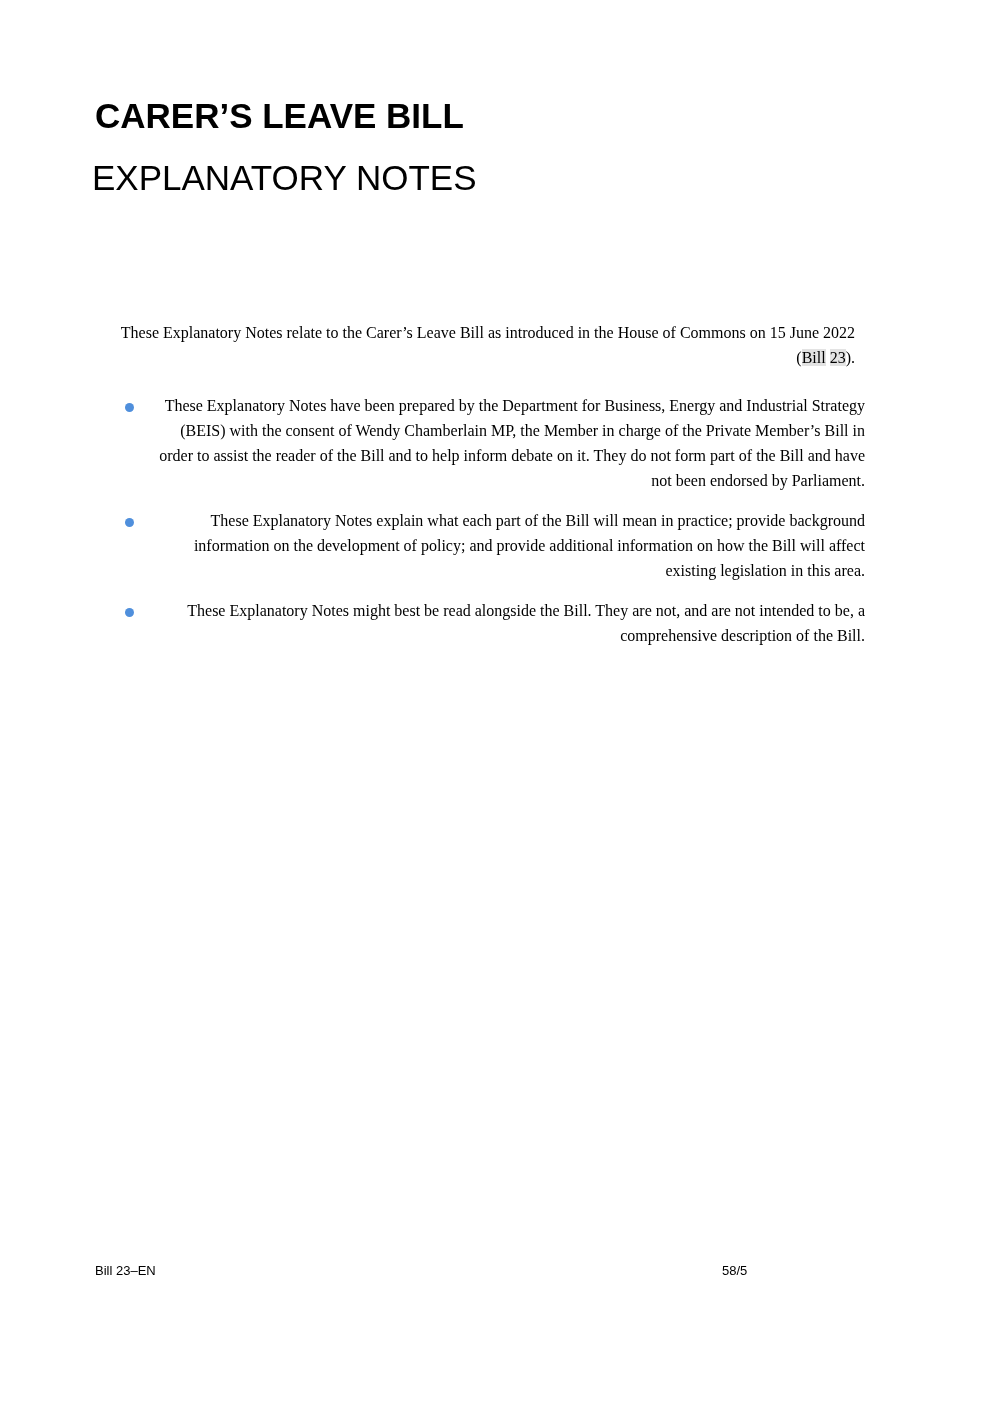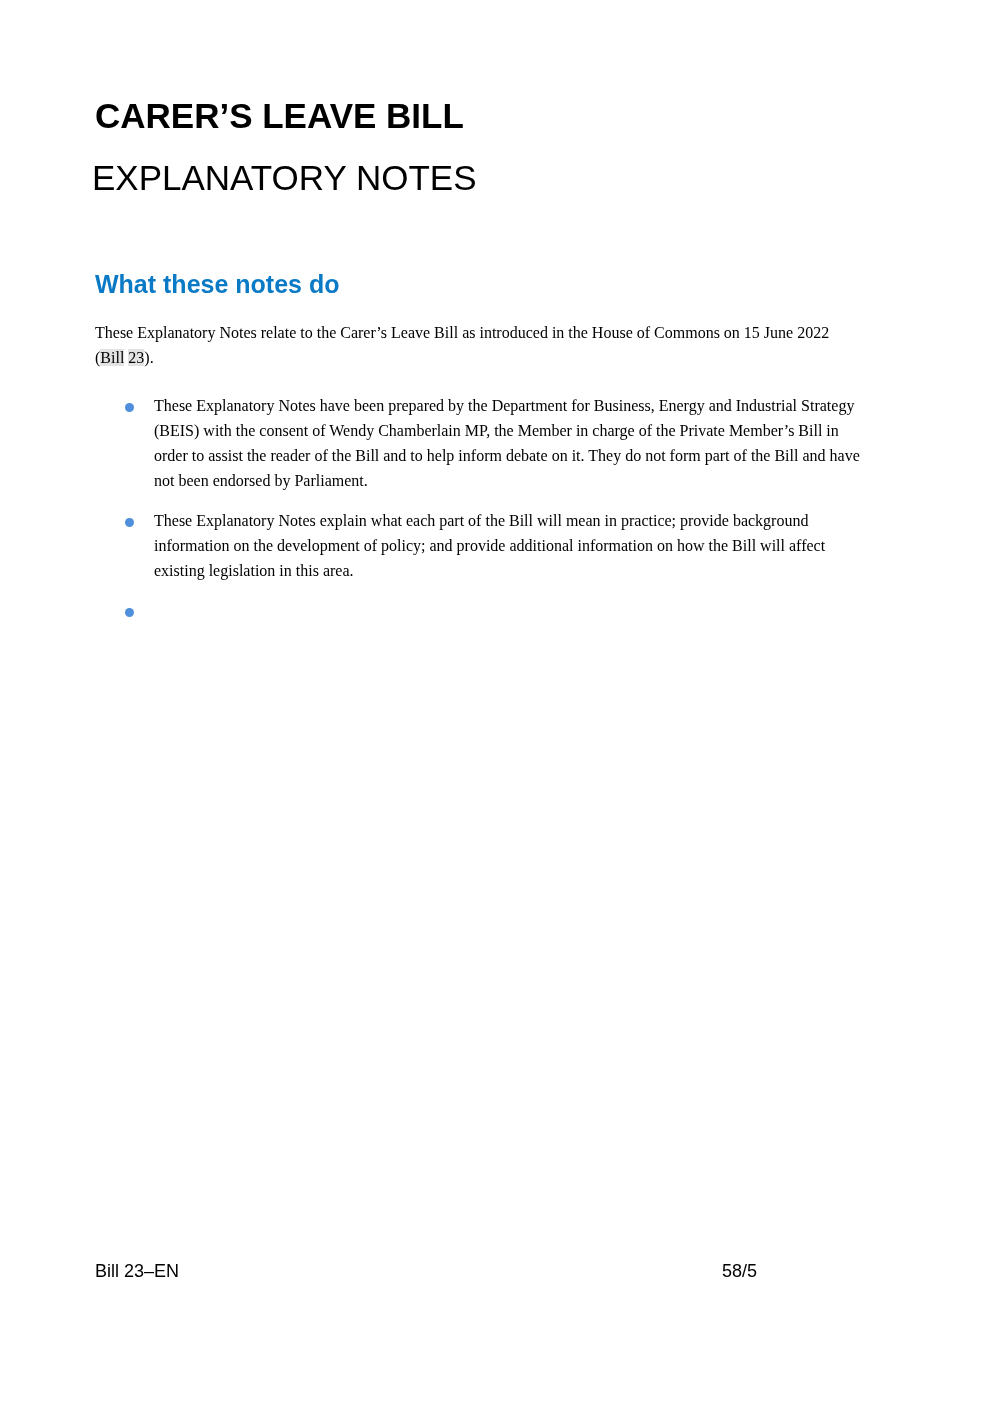--- a/index.html
+++ b/index.html
@@ -14,64 +14,64 @@
       position: absolute; left: 92px; top: 158px;
       font-family: Liberation Sans, sans-serif; font-weight: normal;
       font-size: 35px; line-height: 40px; margin: 0;
     }
     .section-heading {
       position: absolute; left: 95px; top: 268px;
       font-family: "Liberation Sans", sans-serif; font-weight: bold;
       font-size: 25px; line-height: 32px; margin: 0; color: #0a7ac6;
     }
     .body-text {
-      font-family: "Liberation Serif", serif; font-size: 16px; line-height: 25px;
+      font-family: "Liberation Serif", serif; font-size: 16px; line-height: 25px; text-align: right;
     }
     .intro {
       position: absolute; left: 95px; top: 320px; width: 760px; margin: 0;
     }
     .hl { background: #e3e3e3; }
     .bullets {
       position: absolute; left: 95px; top: 385px; width: 770px;
       list-style: none; margin: 0; padding: 0;
     }
     .bullet {
       position: relative; padding-left: 59px; margin: 8px 0 15px 0;
     }
     .bullet-dot {
       position: absolute; left: 30px; top: 10px; width: 9px; height: 9px;
       border-radius: 50%; background: #4f8fdc;
     }
     .footer {
       position: absolute; top: 1263px;
-      font-family: "Liberation Sans", sans-serif; font-size: 18px; line-height: 16px;
+      font-family: "Liberation Sans", sans-serif; font-size: 13px; line-height: 16px;
     }
     .footer-left { left: 95px; }
     .footer-right { left: 722px; }
   </style>
 </head>
 <body>
 
 <div class="page">
   <h1 class="title">CARER’S LEAVE BILL</h1>
   <h2 class="subtitle">EXPLANATORY NOTES</h2>
 
-  <h3 class="section-heading">What these notes do</h3>
 
   <p class="intro body-text"><span>These Explanatory Notes relate to the Carer’s Leave Bill as introduced in the House of Commons on 15 June 2022 (</span><span class="hl">Bill</span><span> </span><span class="hl">23</span><span>).</span></p>
 
   <ul class="bullets">
     <li class="bullet body-text">
       <span class="bullet-dot"></span>
       <span>These Explanatory Notes have been prepared by the Department for Business, Energy and Industrial Strategy (BEIS) with the consent of Wendy Chamberlain MP, the Member in charge of the Private Member’s Bill in order to assist the reader of the Bill and to help inform debate on it. They do not form part of the Bill and have not been endorsed by Parliament.</span>
     </li>
     <li class="bullet body-text">
       <span class="bullet-dot"></span>
       <span>These Explanatory Notes explain what each part of the Bill will mean in practice; provide background information on the development of policy; and provide additional information on how the Bill will affect existing legislation in this area.</span>
     </li>
     <li class="bullet body-text">
       <span class="bullet-dot"></span>
+      <span>These Explanatory Notes might best be read alongside the Bill. They are not, and are not intended to be, a comprehensive description of the Bill.</span>
     </li>
   </ul>
 
   <div class="footer footer-left">Bill 23–EN</div>
   <div class="footer footer-right">58/5</div>
 </div>
 
 </body></html>

